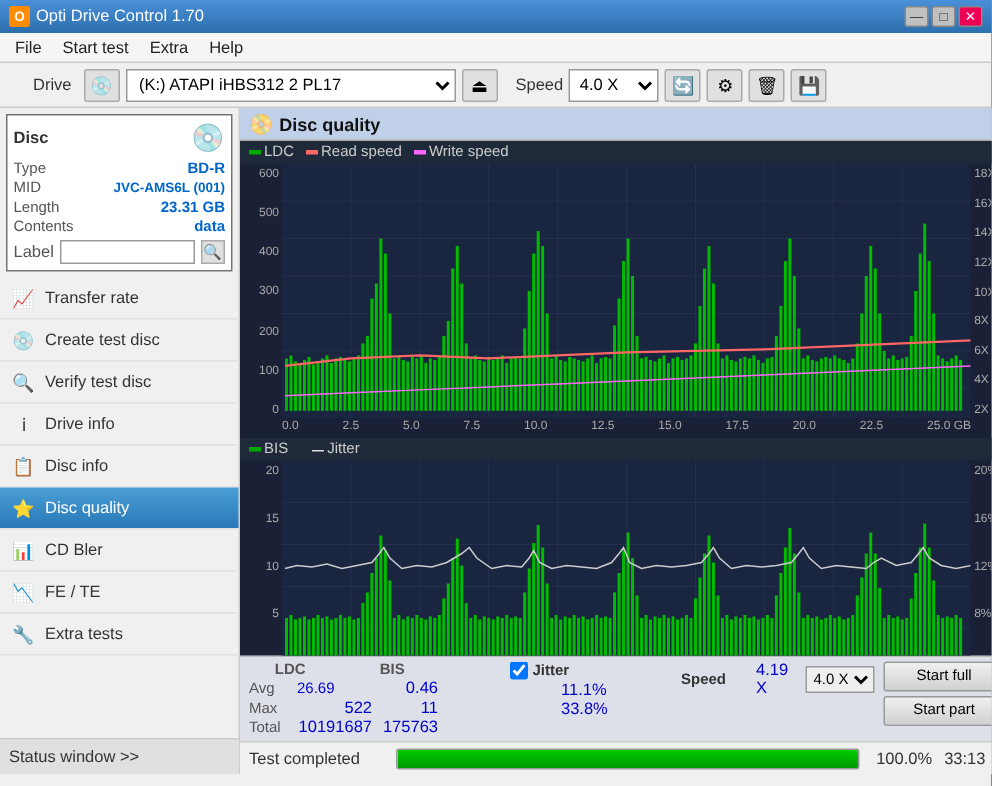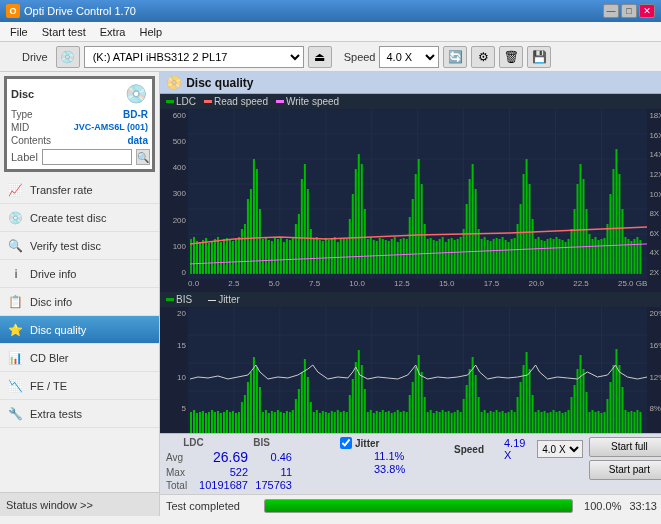--- a/index.html
+++ b/index.html
@@ -124,21 +124,21 @@
       height: 444px;
     }
     .sidebar {
       width: 160px;
       background: #f0f0f0;
       border-right: 1px solid #ccc;
       display: flex;
       flex-direction: column;
     }
     .disc-panel {
-      border: 3px solid #737373;
+      border: 1px solid #737373;
       margin: 4px;
       background: white;
       padding: 4px;
     }
     .disc-panel-header {
       display: flex;
       align-items: center;
       justify-content: space-between;
       margin-bottom: 4px;
     }
@@ -339,20 +339,24 @@
         <span class="disc-panel-title">Disc</span>
         <div style="font-size:18px;">💿</div>
       </div>
       <div class="disc-info-row">
         <span class="disc-info-label">Type</span>
         <span class="disc-info-value">BD-R</span>
       </div>
       <div class="disc-info-row">
         <span class="disc-info-label">MID</span>
         <span class="disc-info-value" style="font-size:9px;">JVC-AMS6L (001)</span>
+      </div>
+      <div class="disc-info-row">
+        <span class="disc-info-label">Length</span>
+        <span class="disc-info-value">23.31 GB</span>
       </div>
       <div class="disc-info-row">
         <span class="disc-info-label">Contents</span>
         <span class="disc-info-value">data</span>
       </div>
       <div class="disc-label-row">
         <span class="disc-info-label">Label</span>
         <input class="disc-label-input" type="text" style="">
         <div class="disc-label-btn">🔍</div>
       </div>
@@ -853,21 +857,21 @@
 
     <div style="background:#dde0e8; border-top:1px solid #bbb; padding:3px 6px; display:flex; align-items:flex-start; gap:6px;">
 
       <div style="display:flex; flex-direction:column; gap:1px; min-width:160px;">
         <div style="display:flex; gap:18px;">
           <span style="font-size:10px; color:#555; width:55px; text-align:center; font-weight:bold;">LDC</span>
           <span style="font-size:10px; color:#555; width:45px; text-align:center; font-weight:bold;">BIS</span>
         </div>
         <div style="display:flex; gap:4px; align-items:center;">
           <span style="font-size:10px; color:#555; width:28px;">Avg</span>
-          <span style="font-size:14px; color:#0000cc; width:50px; text-align:right;">26.69</span>
+          <span style="font-size:10px; color:#0000cc; width:50px; ">26.69</span>
           <span style="font-size:11px; color:#0000cc; width:40px; text-align:right;">0.46</span>
         </div>
         <div style="display:flex; gap:4px; align-items:center;">
           <span style="font-size:10px; color:#555; width:28px;">Max</span>
           <span style="font-size:11px; color:#0000cc; width:50px; text-align:right;">522</span>
           <span style="font-size:11px; color:#0000cc; width:40px; text-align:right;">11</span>
         </div>
         <div style="display:flex; gap:4px; align-items:center;">
           <span style="font-size:10px; color:#555; width:28px;">Total</span>
           <span style="font-size:11px; color:#0000cc; width:50px; text-align:right;">10191687</span>

